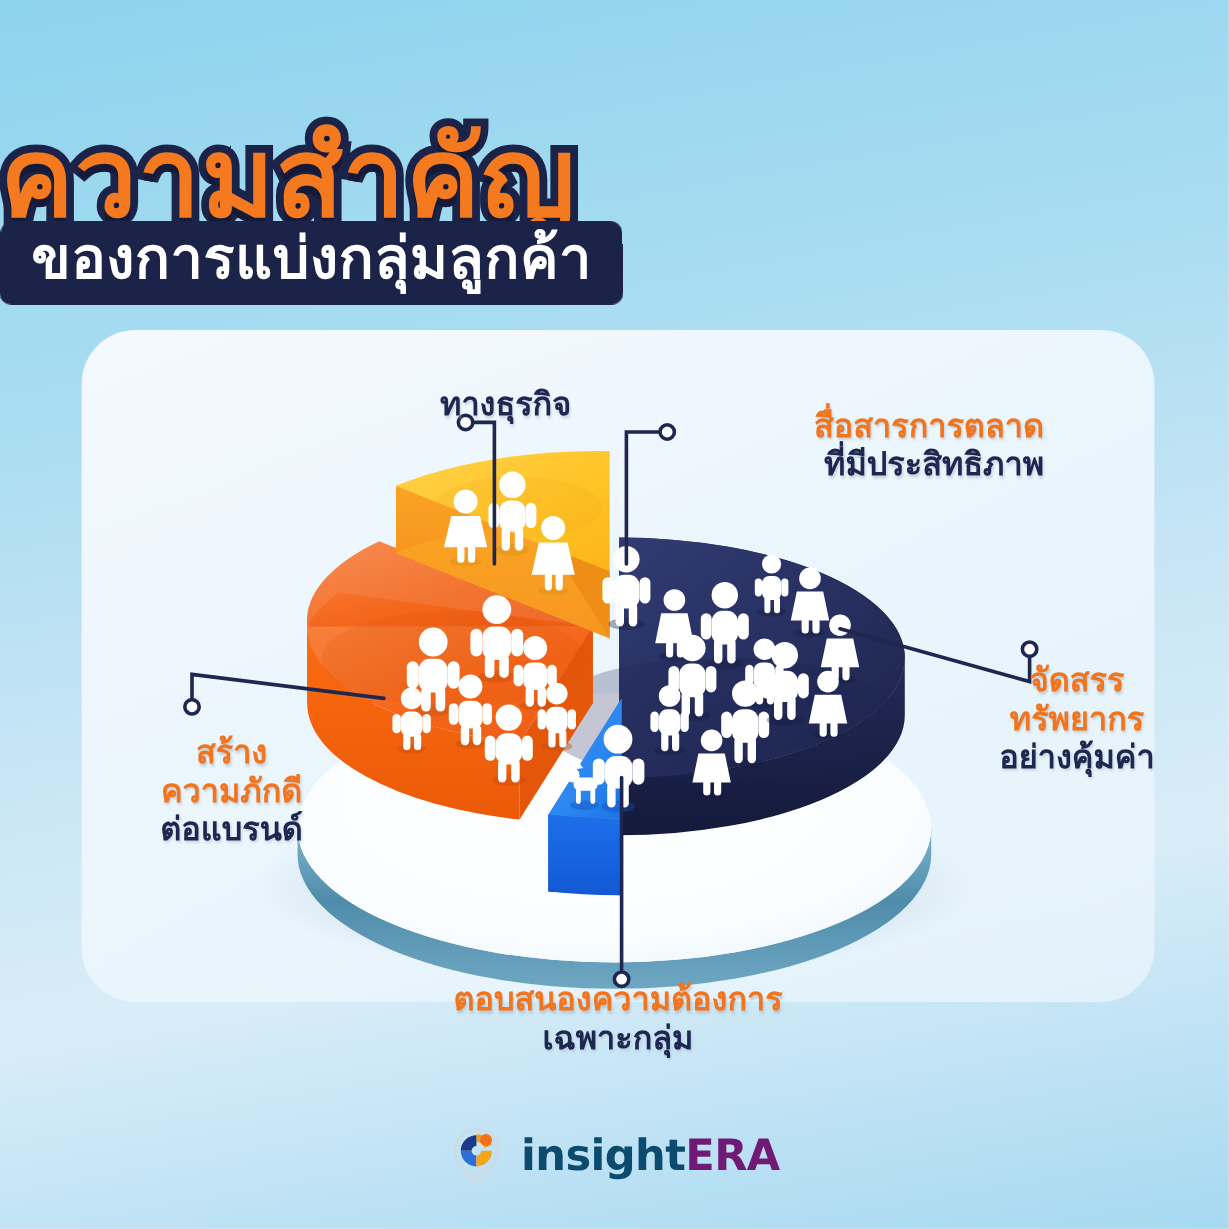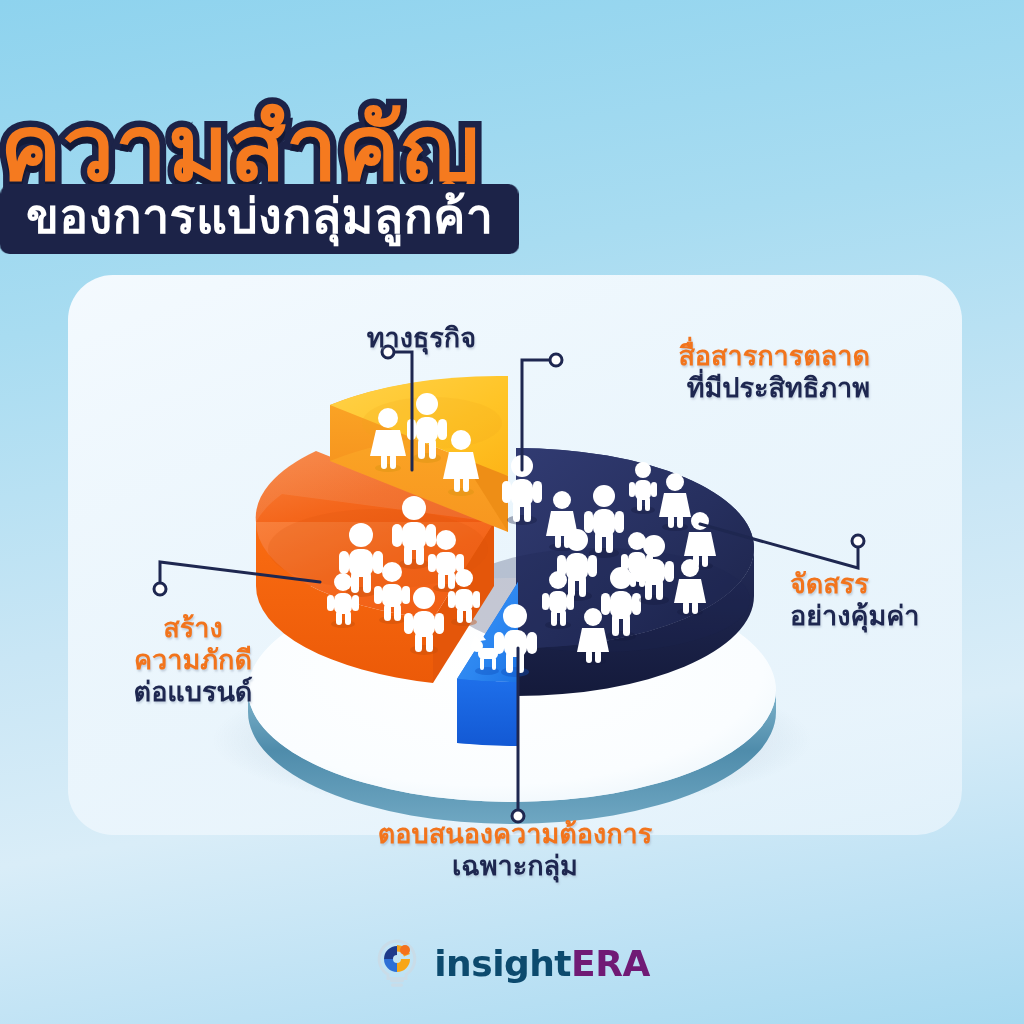--- a/index.html
+++ b/index.html
@@ -47,21 +47,21 @@
   #chart-stage { position:absolute; left:0; top:0; width:1024px; height:1024px; pointer-events:none; }
 
   
   .callout { position:absolute; }
   .callout .ln1, .callout .ln2, .callout .ln3 { display:block; line-height:1.18; white-space:nowrap; }
   .hl { color:#F2741C; font-weight:bold; font-size:27px; text-shadow:1px 2px 2px rgba(160,175,195,.55); }
   .dk { color:#1E2750; font-weight:bold; font-size:27px; text-shadow:1px 2px 2px rgba(160,175,195,.45); }
 
   #label-opportunity { left:236px; top:322px; text-align:right; width:240px; }
   #label-marketing  { left:540px; top:340px; text-align:right; width:330px; }
-  #label-resource   { left:790px; top:568px; text-align:left; width:215px; }
+  #label-resource   { left:790px; top:552px; text-align:center; width:215px; }
   #label-loyalty    { left:78px;  top:612px; text-align:center; width:230px; }
   #label-needs      { left:340px; top:818px; text-align:center; width:350px; }
 
   
   #logo { position:absolute; left:0; bottom:32px; width:1024px; text-align:center; }
   #logo-inner { display:inline-flex; align-items:center; gap:14px; }
   .logo-text { font-size:36px; font-weight:bold; letter-spacing:-0.5px; }
   .logo-insight { color:#0c4a6e; }
   .logo-era { color:#701a75; }
 </style>
@@ -422,20 +422,21 @@
   <span class="ln2 dk">ทางธุรกิจ</span>
 </div>
 
 <div class="callout" id="label-marketing">
   <span class="ln1 hl">สื่อสารการตลาด</span>
   <span class="ln2 dk">ที่มีประสิทธิภาพ</span>
 </div>
 
 <div class="callout" id="label-resource">
   <span class="ln1 hl">จัดสรร</span>
+  <span class="ln2 hl">ทรัพยากร</span>
   <span class="ln3 dk">อย่างคุ้มค่า</span>
 </div>
 
 <div class="callout" id="label-loyalty">
   <span class="ln1 hl">สร้าง</span>
   <span class="ln2 hl">ความภักดี</span>
   <span class="ln3 dk">ต่อแบรนด์</span>
 </div>
 
 <div class="callout" id="label-needs">

